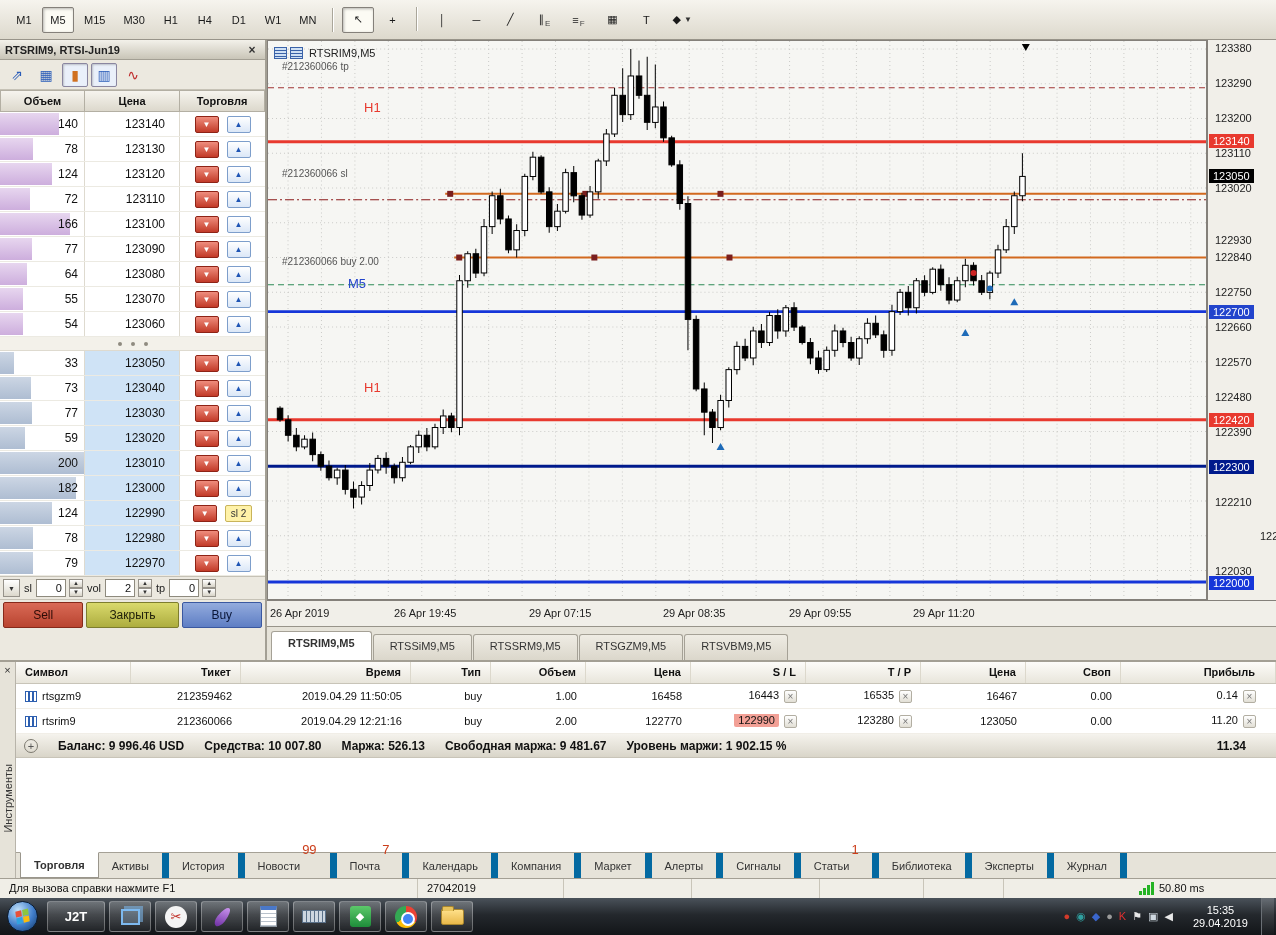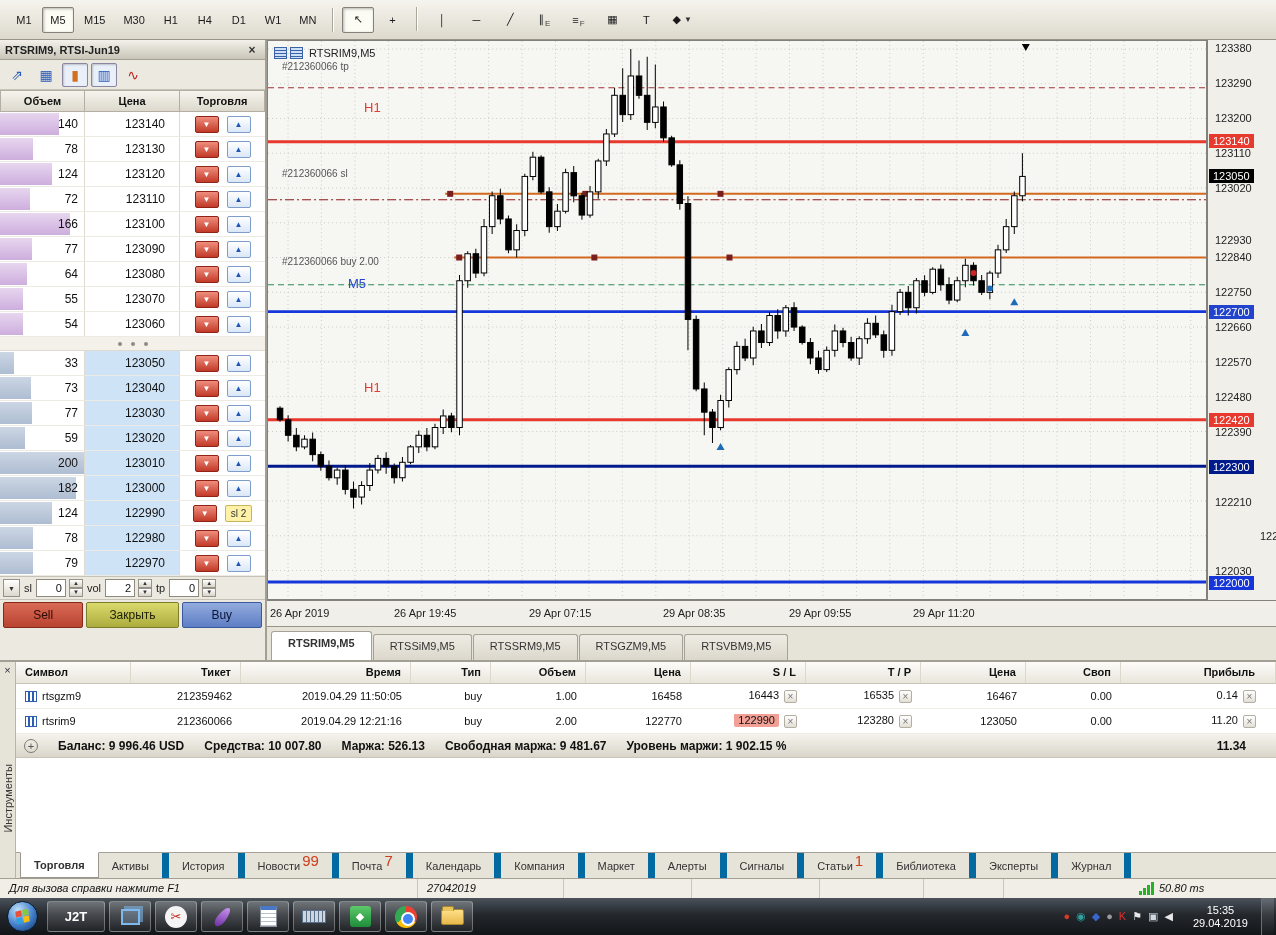--- a/index.html
+++ b/index.html
@@ -91,25 +91,25 @@
   .sym-icon { width:12px; height:11px; border:1px solid #2d5fb0; background:repeating-linear-gradient(to right,#fff 0 2px,#2d5fb0 2px 4px); flex:0 0 12px; }
   .x-btn { display:inline-block; width:13px; height:13px; line-height:11px; text-align:center; border:1px solid #b2aea2; background:linear-gradient(#fff,#e2dfd5); color:#777; font-size:10px; margin-left:5px; border-radius:2px; vertical-align:middle; }
   .sl-hl { background:#f2a096; padding:1px 4px; border-radius:2px; }
   .balance-row { height:24px; flex:0 0 24px; background:linear-gradient(#f5f3ed,#d9d5c9); border-bottom:1px solid #c8c4b8; display:flex; align-items:center; padding:0 8px; font-weight:bold; font-size:12px; gap:20px; }
   .plus-icon { width:14px; height:14px; border:1px solid #7d7a70; border-radius:50%; color:#555; font-size:11px; line-height:12px; text-align:center; flex:0 0 14px; font-weight:normal; }
   .balance-right { margin-left:auto; padding-right:22px; }
   .toolbox-empty { flex:1; background:#fff; }
   .toolbox-tabs { height:26px; flex:0 0 26px; background:#e6e3d9; border-top:1px solid #a5a196; display:flex; align-items:stretch; padding:0 4px; }
   .btab { padding:5px 13px; font-size:11px; color:#333; border-right:7px solid #0369a1; display:flex; align-items:center; gap:2px; }
   .btab.active { background:#fff; border:1px solid #9a968c; border-top:1px solid #fff; margin-top:-1px; font-weight:bold; }
-  .btab .badge { font-size:15px; color:#cc3d1a; align-self:flex-end; margin-bottom:4px; }
+  .btab .badge { font-size:13px; color:#cc3d1a; align-self:flex-end; margin-bottom:16px; }
 
   
   .statusbar { height:20px; flex:0 0 20px; background:#f0eee7; border-top:1px solid #a39f94; display:flex; align-items:stretch; font-size:11px; }
-  .sb-cell { border-right:1px solid #c9c5b9; line-height:19px; padding:0 9px; white-space:nowrap; overflow:hidden;font-style:italic; }
+  .sb-cell { border-right:1px solid #c9c5b9; line-height:19px; padding:0 9px; white-space:nowrap; overflow:hidden; }
   .sb-ping { display:flex; align-items:center; gap:5px; padding-left:135px; border-right:none; flex:1; }
   .bars { display:flex; align-items:flex-end; gap:1px; height:13px; }
   .bars i { width:3px; background:#24b324; display:block; }
 
   
   .taskbar { height:37px; flex:0 0 37px; background:linear-gradient(#4a525a,#24282d 45%,#121518); display:flex; align-items:center; padding:0 2px; gap:4px; }
   .start-orb { width:31px; height:31px; border-radius:50%; background:radial-gradient(circle at 35% 28%, #bfe0fa, #3f7cc9 55%, #12355f); border:1px solid #0a1c33; margin:0 5px; display:flex; align-items:center; justify-content:center; }
   .win-flag { width:13px; height:13px; display:grid; grid-template-columns:1fr 1fr; grid-template-rows:1fr 1fr; gap:1px; transform:rotate(-8deg) skewY(-6deg); }
   .win-flag i { display:block; }
   .win-flag i:nth-child(1){background:#e8503a;} .win-flag i:nth-child(2){background:#8cc63f;}

